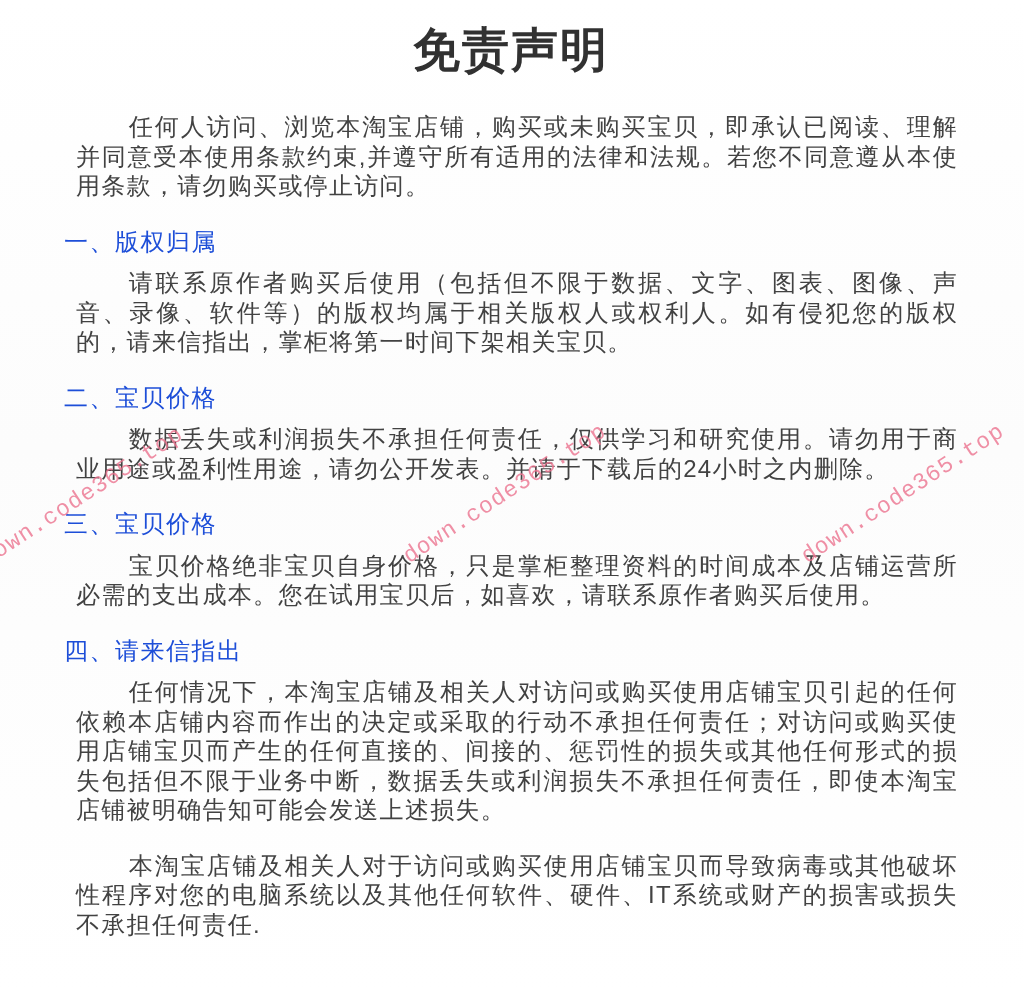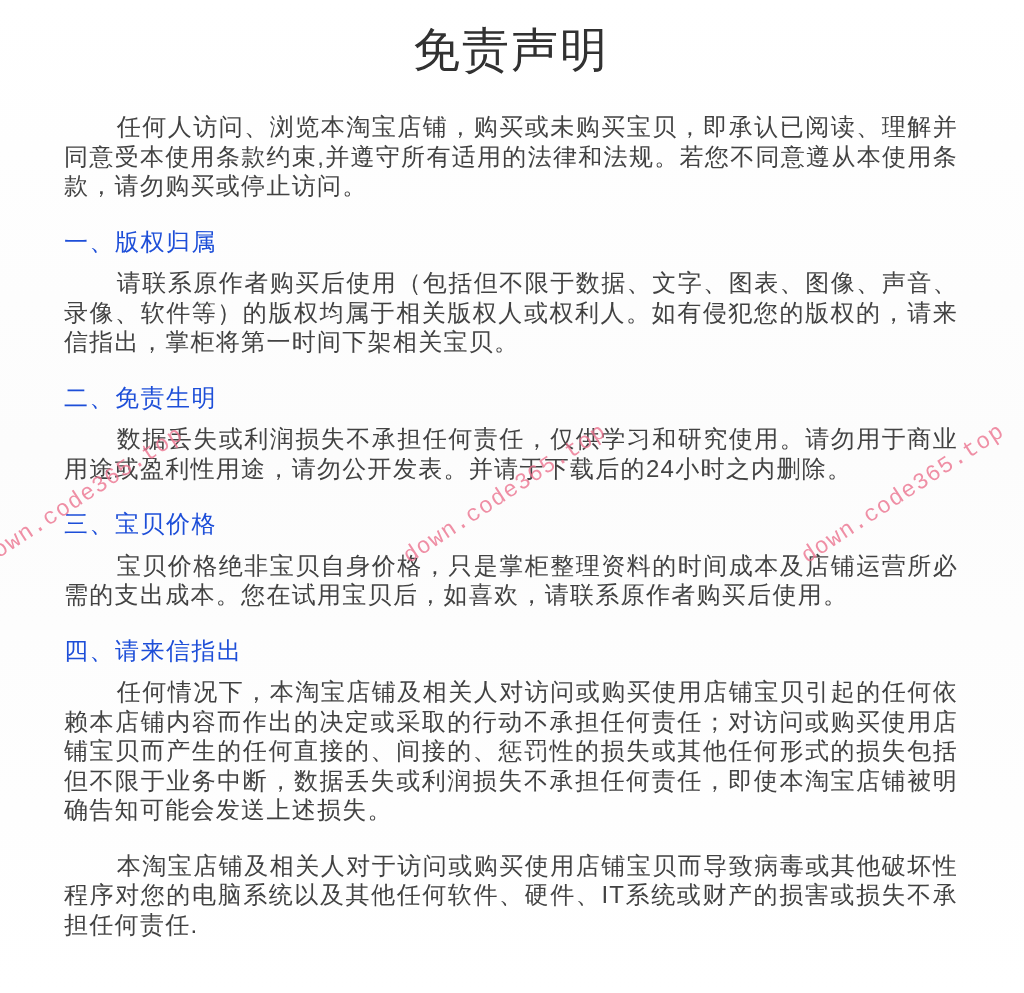--- a/index.html
+++ b/index.html
@@ -16,26 +16,26 @@
     position: absolute;
     left: 0; top: 0; right: 0; bottom: 0;
     padding: 0 66px 0 64px;
     box-sizing: border-box;
   }
   .title {
     margin: 22px 0 34px 0;
     text-align: center;
     font-size: 47px;
     line-height: 56px;
-    font-weight: 400;
+    font-weight: 700;
     color: #313131;
     letter-spacing: 2px;
   }
   .para {
-    margin: 0 0 26px 0;
+    margin: 0 0 26px 12px;
     font-size: 24px;
     line-height: 29.5px;
     letter-spacing: 1.3px;
     text-indent: 2.2em;
     text-align: justify;
     color: #424242;
   }
   .heading {
     margin: 0 0 12px 0;
     font-size: 24px;
@@ -62,21 +62,21 @@
 <body>
 
 <div class="doc">
   <h1 class="title">免责声明</h1>
 
   <p class="para">任何人访问、浏览本淘宝店铺，购买或未购买宝贝，即承认已阅读、理解并同意受本使用条款约束,并遵守所有适用的法律和法规。若您不同意遵从本使用条款，请勿购买或停止访问。</p>
 
   <h2 class="heading">一、版权归属</h2>
   <p class="para">请联系原作者购买后使用（包括但不限于数据、文字、图表、图像、声音、录像、软件等）的版权均属于相关版权人或权利人。如有侵犯您的版权的，请来信指出，掌柜将第一时间下架相关宝贝。</p>
 
-  <h2 class="heading">二、免责生明</h2>
+  <h2 class="heading">二、宝贝价格</h2>
   <p class="para">数据丢失或利润损失不承担任何责任，仅供学习和研究使用。请勿用于商业用途或盈利性用途，请勿公开发表。并请于下载后的24小时之内删除。</p>
 
   <h2 class="heading">三、宝贝价格</h2>
   <p class="para">宝贝价格绝非宝贝自身价格，只是掌柜整理资料的时间成本及店铺运营所必需的支出成本。您在试用宝贝后，如喜欢，请联系原作者购买后使用。</p>
 
   <h2 class="heading">四、请来信指出</h2>
   <p class="para">任何情况下，本淘宝店铺及相关人对访问或购买使用店铺宝贝引起的任何依赖本店铺内容而作出的决定或采取的行动不承担任何责任；对访问或购买使用店铺宝贝而产生的任何直接的、间接的、惩罚性的损失或其他任何形式的损失包括但不限于业务中断，数据丢失或利润损失不承担任何责任，即使本淘宝店铺被明确告知可能会发送上述损失。</p>
   <p class="para">本淘宝店铺及相关人对于访问或购买使用店铺宝贝而导致病毒或其他破坏性程序对您的电脑系统以及其他任何软件、硬件、IT系统或财产的损害或损失不承担任何责任.</p>
 </div>
 

